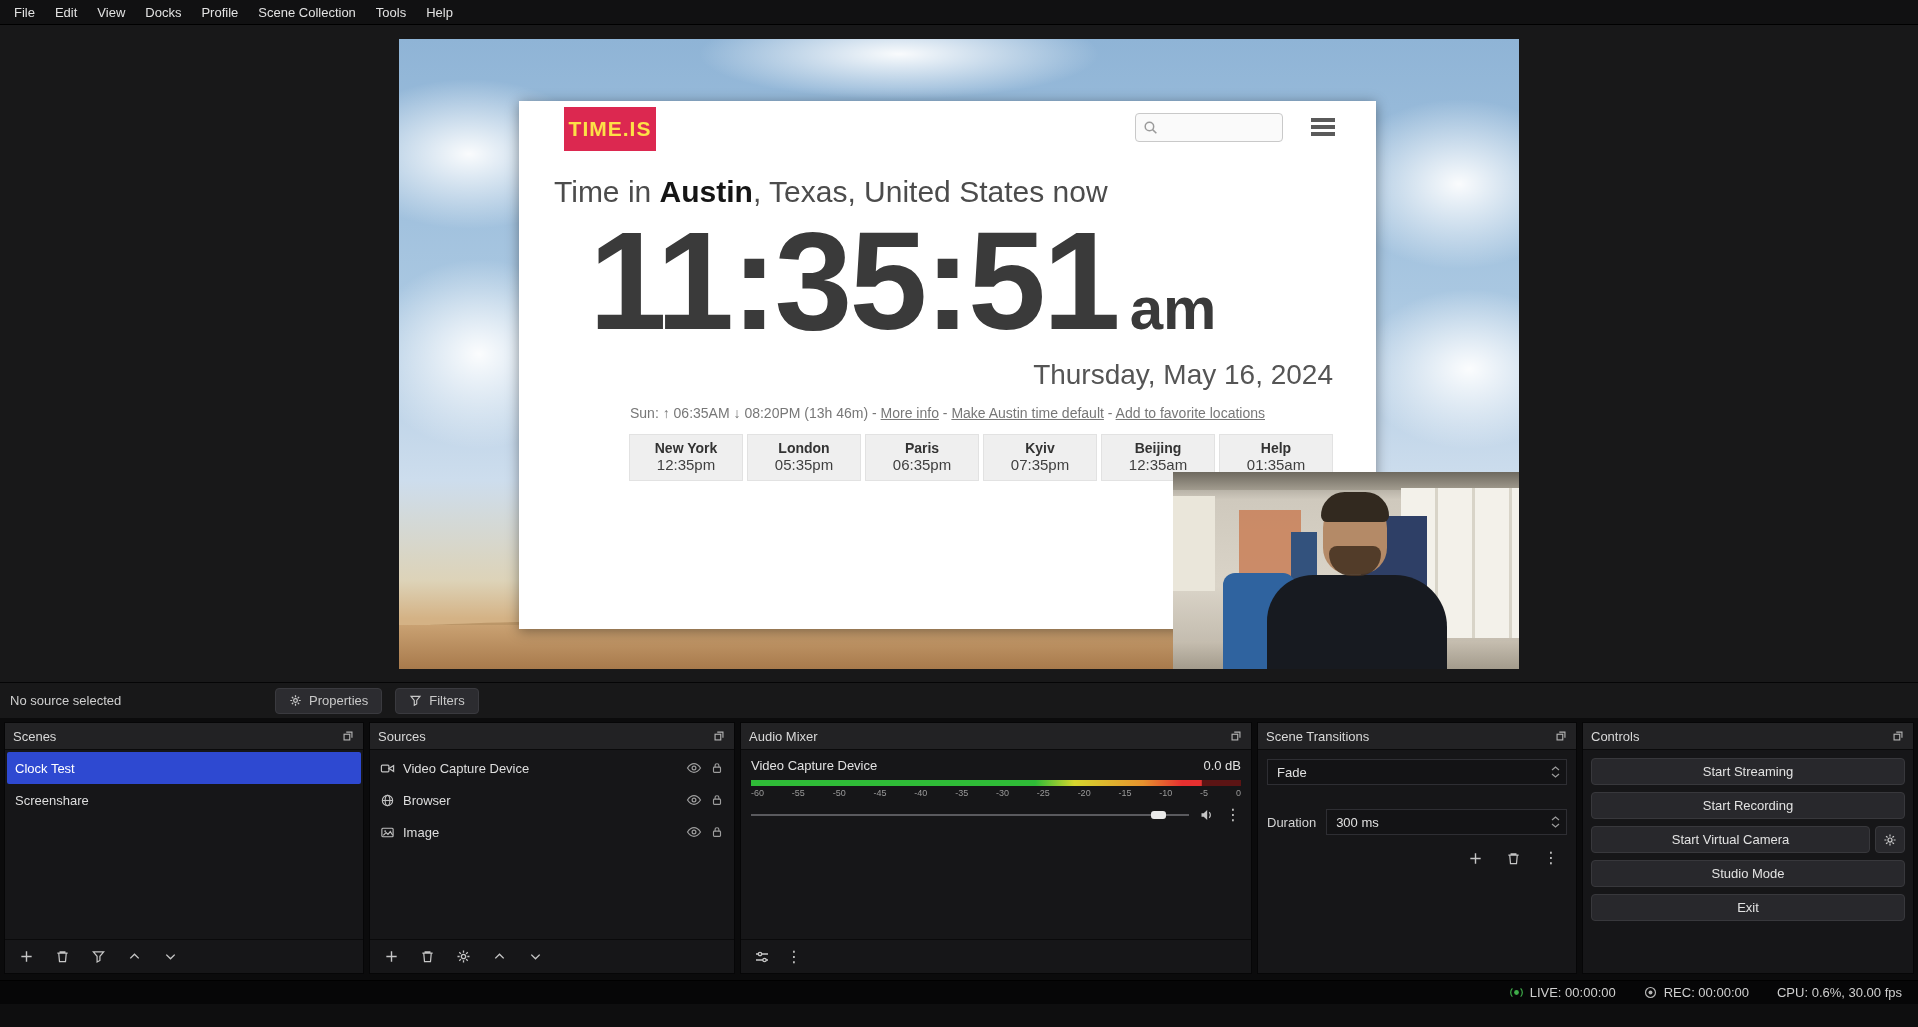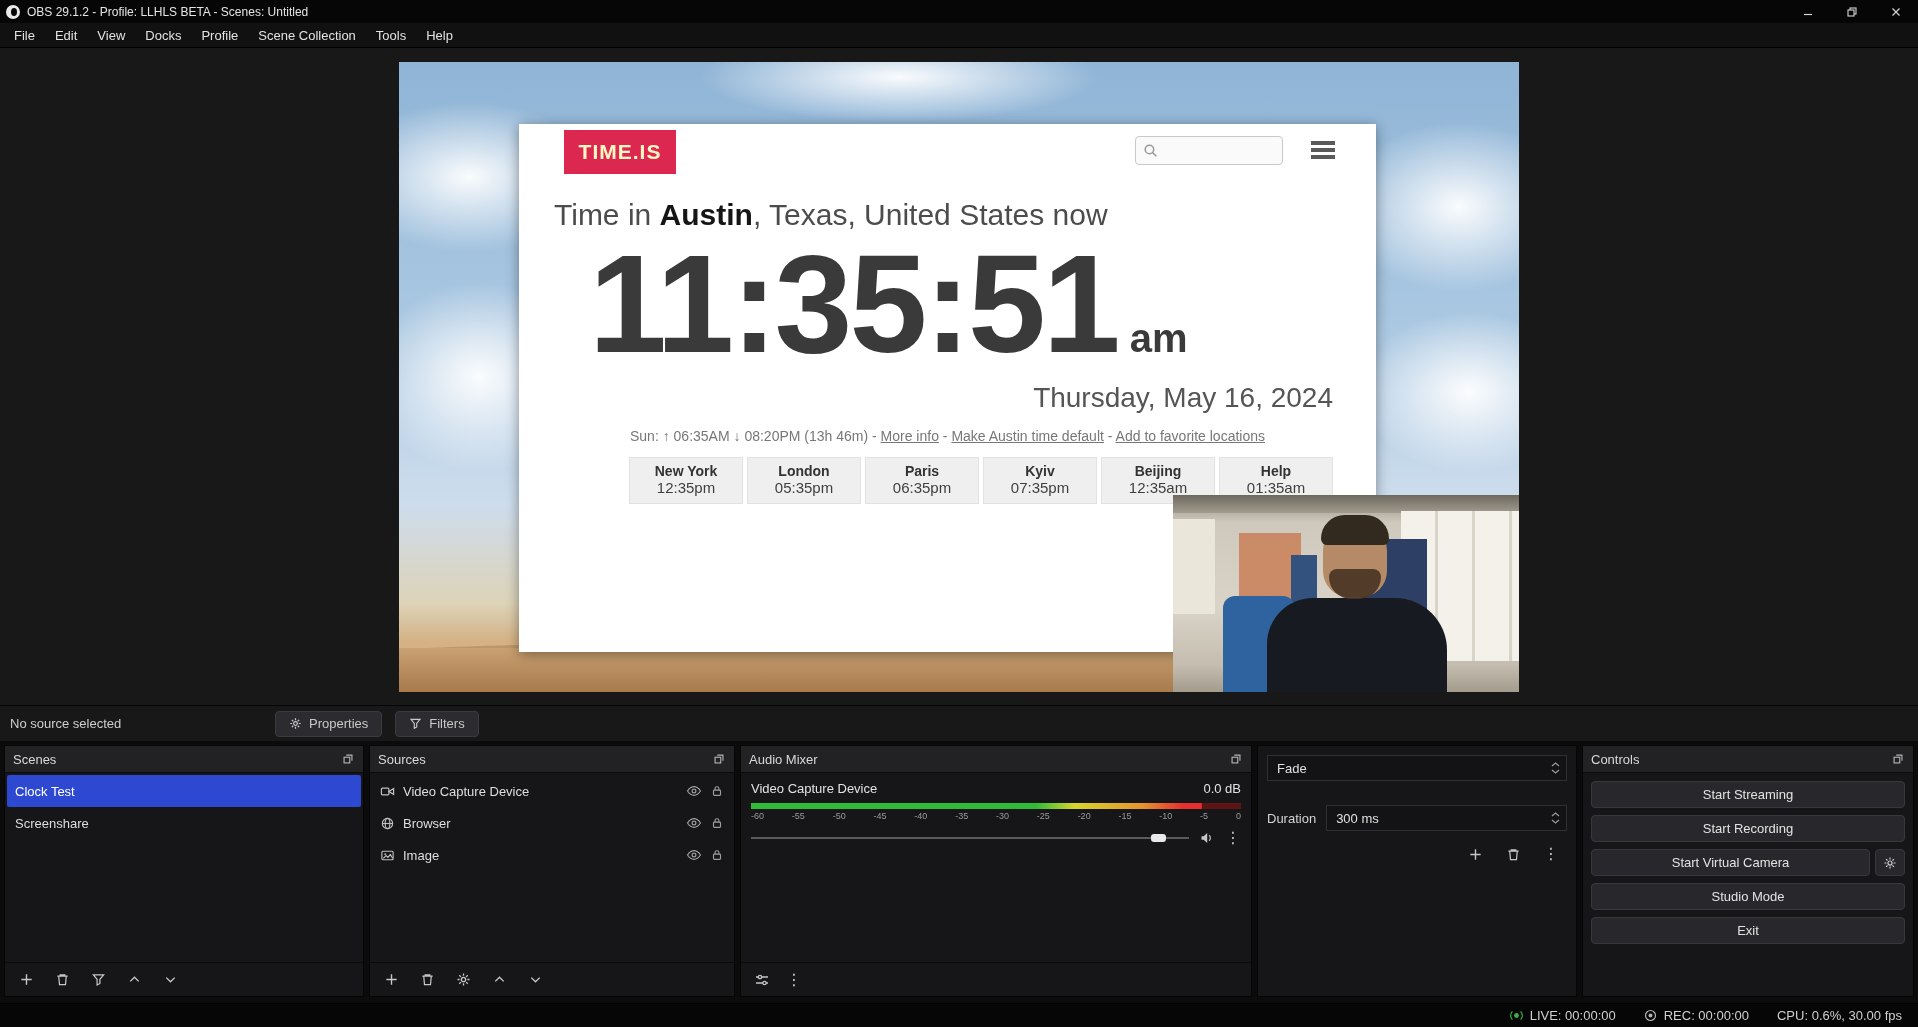--- a/index.html
+++ b/index.html
@@ -21,31 +21,31 @@
   
   .preview-area { height:657px; flex:none; background:#181819; display:flex; align-items:center; justify-content:center; }
   .canvas { width:1120px; height:630px; position:relative; overflow:hidden;
             background:linear-gradient(180deg,#7fa2c9 0%,#8fb4d6 0%,#a9c7e1 40%,#cddded 70%,#ddd3b8 86%,#d4b285 92%); }
   .cloud { position:absolute; border-radius:50%; background:radial-gradient(closest-side,rgba(255,255,255,.95),rgba(255,255,255,0)); }
   .desert { position:absolute; left:0; right:0; bottom:0; height:44px; background:linear-gradient(180deg,#c9a172,#a87a4c); }
   .ridge  { position:absolute; left:0; right:0; bottom:36px; height:14px; background:#b48e60; border-radius:60% 30% 50% 20%/100% 60% 90% 40%; opacity:.8;}
 
   .webpage { position:absolute; left:120px; top:62px; width:857px; height:528px; background:#fff; box-shadow:0 2px 12px rgba(0,0,0,.4); }
   .ti-header { position:relative; height:58px; }
-  .ti-logo { position:absolute; left:45px; top:6px; width:112px; height:44px; background:#dc2850; color:#fef9c3; font-weight:bold;
+  .ti-logo { position:absolute; left:45px; top:6px; width:92px; height:44px; background:#dc2850; color:#fde047; font-weight:bold;
              font-size:21px; letter-spacing:1px; display:flex; align-items:center; justify-content:center; }
   .ti-search { position:absolute; left:616px; top:12px; width:148px; height:29px; border:1px solid #c9c9c9; background:#fafafa;
                border-radius:4px; display:flex; align-items:center; padding-left:6px; color:#888; }
   .ti-burger { position:absolute; left:792px; top:17px; width:24px; height:4px; background:#5a5a5a;
                box-shadow:0 7px 0 #5a5a5a, 0 14px 0 #5a5a5a; }
   .ti-heading { margin:16px 0 0 35px; font-size:30px; color:#4c4c4c; }
   .ti-heading .city { color:#151515; font-weight:bold; }
   .ti-time { margin:2px 0 0 70px; display:flex; align-items:baseline; font-weight:bold; color:#3a3a3a; line-height:1; }
   .ti-digits { font-size:140px; letter-spacing:-3px; }
-  .ti-ampm { font-size:40px; margin-left:12px; }
+  .ti-ampm { font-size:60px; margin-left:12px; }
   .ti-date { margin-top:8px; text-align:right; padding-right:43px; font-size:28px; color:#555; }
   .ti-sun { margin-top:14px; text-align:center; font-size:14px; color:#777; }
   .ti-sun .lnk { text-decoration:underline; }
   .ti-cities { margin-top:13px; display:flex; justify-content:flex-end; gap:4px; padding-right:43px; }
   .city-box { width:114px; height:47px; background:#efefef; border:1px solid #e2e2e2; text-align:center; }
   .city-name { font-size:14px; font-weight:bold; color:#333; margin-top:5px; }
   .city-time { font-size:15px; color:#3f3f3f; }
 
   
   .webcam { position:absolute; right:0; bottom:0; width:346px; height:197px; overflow:hidden;
@@ -123,42 +123,20 @@
   .statusbar { height:24px; flex:none; background:#060607; border-top:1px solid #000; display:flex; align-items:center;
                justify-content:flex-end; gap:28px; padding-right:16px; font-size:13px; color:#cfcfcf; }
   .status-item { display:flex; align-items:center; gap:7px; }
   .ic { display:block; }
 </style>
 </head>
 <body>
 
 <div class="app">
 
-  <div class="titlebar">
-    <span class="obs-logo"></span>
-    <span>OBS 29.1.2 - Profile: LLHLS BETA - Scenes: Untitled</span>
-    <span class="win-btns">
-      <span class="win-btn">
-        <svg class="ic" width="12" height="12" viewBox="0 0 12 12">
-            <path d="M2 8.5h8" stroke="#d5d5d5" stroke-width="1.2"></path>
-          </svg>
-      </span>
-      <span class="win-btn">
-        <svg class="ic" width="12" height="12" viewBox="0 0 12 12" fill="none" stroke="#d5d5d5" stroke-width="1.1">
-          <rect x="4" y="2" width="6" height="6"></rect>
-            <rect x="2" y="4" width="6" height="6" fill="#060607"></rect>
-          </svg>
-      </span>
-      <span class="win-btn">
-        <svg class="ic" width="12" height="12" viewBox="0 0 12 12">
-            <path d="M2.5 2.5l7 7M9.5 2.5l-7 7" stroke="#d5d5d5" stroke-width="1.2"></path>
-          </svg>
-      </span>
-    </span>
-  </div>
 
   <div class="menubar">
     <span class="menu-item">File</span>
     <span class="menu-item">Edit</span>
     <span class="menu-item">View</span>
     <span class="menu-item">Docks</span>
     <span class="menu-item">Profile</span>
     <span class="menu-item">Scene Collection</span>
     <span class="menu-item">Tools</span>
     <span class="menu-item">Help</span>
@@ -470,20 +448,29 @@
                 <circle cx="6" cy="5" r="1.7" fill="#161618"></circle>
                 <circle cx="10.5" cy="11" r="1.7" fill="#161618"></circle>
               </svg>
             </span>
           <span class="dots">⋮</span>
         </div>
       </div>
     </div>
 
     <div class="dock dock-transitions">
+      <div class="dock-header">
+        <span>Scene Transitions</span>
+        <span class="dock-pop">
+          <svg class="ic" width="14" height="14" viewBox="0 0 16 16" fill="none" stroke="currentColor" stroke-width="1.3">
+            <path d="M6 3.5h6.5V10"></path>
+              <rect x="3.5" y="6" width="6.5" height="6.5"></rect>
+            </svg>
+        </span>
+      </div>
       <div class="dock-body">
         <div class="trans-body">
           <div class="combo">
             <span>Fade</span>
             <span class="spin-arrows">
               <svg class="ic" width="9" height="5" viewBox="0 0 9 5" fill="none" stroke="currentColor" stroke-width="1.2">
                   <path d="M1 4l3.5-3L8 4"></path>
                 </svg>
               <svg class="ic" width="9" height="5" viewBox="0 0 9 5" fill="none" stroke="currentColor" stroke-width="1.2">
                   <path d="M1 1l3.5 3L8 1"></path>

